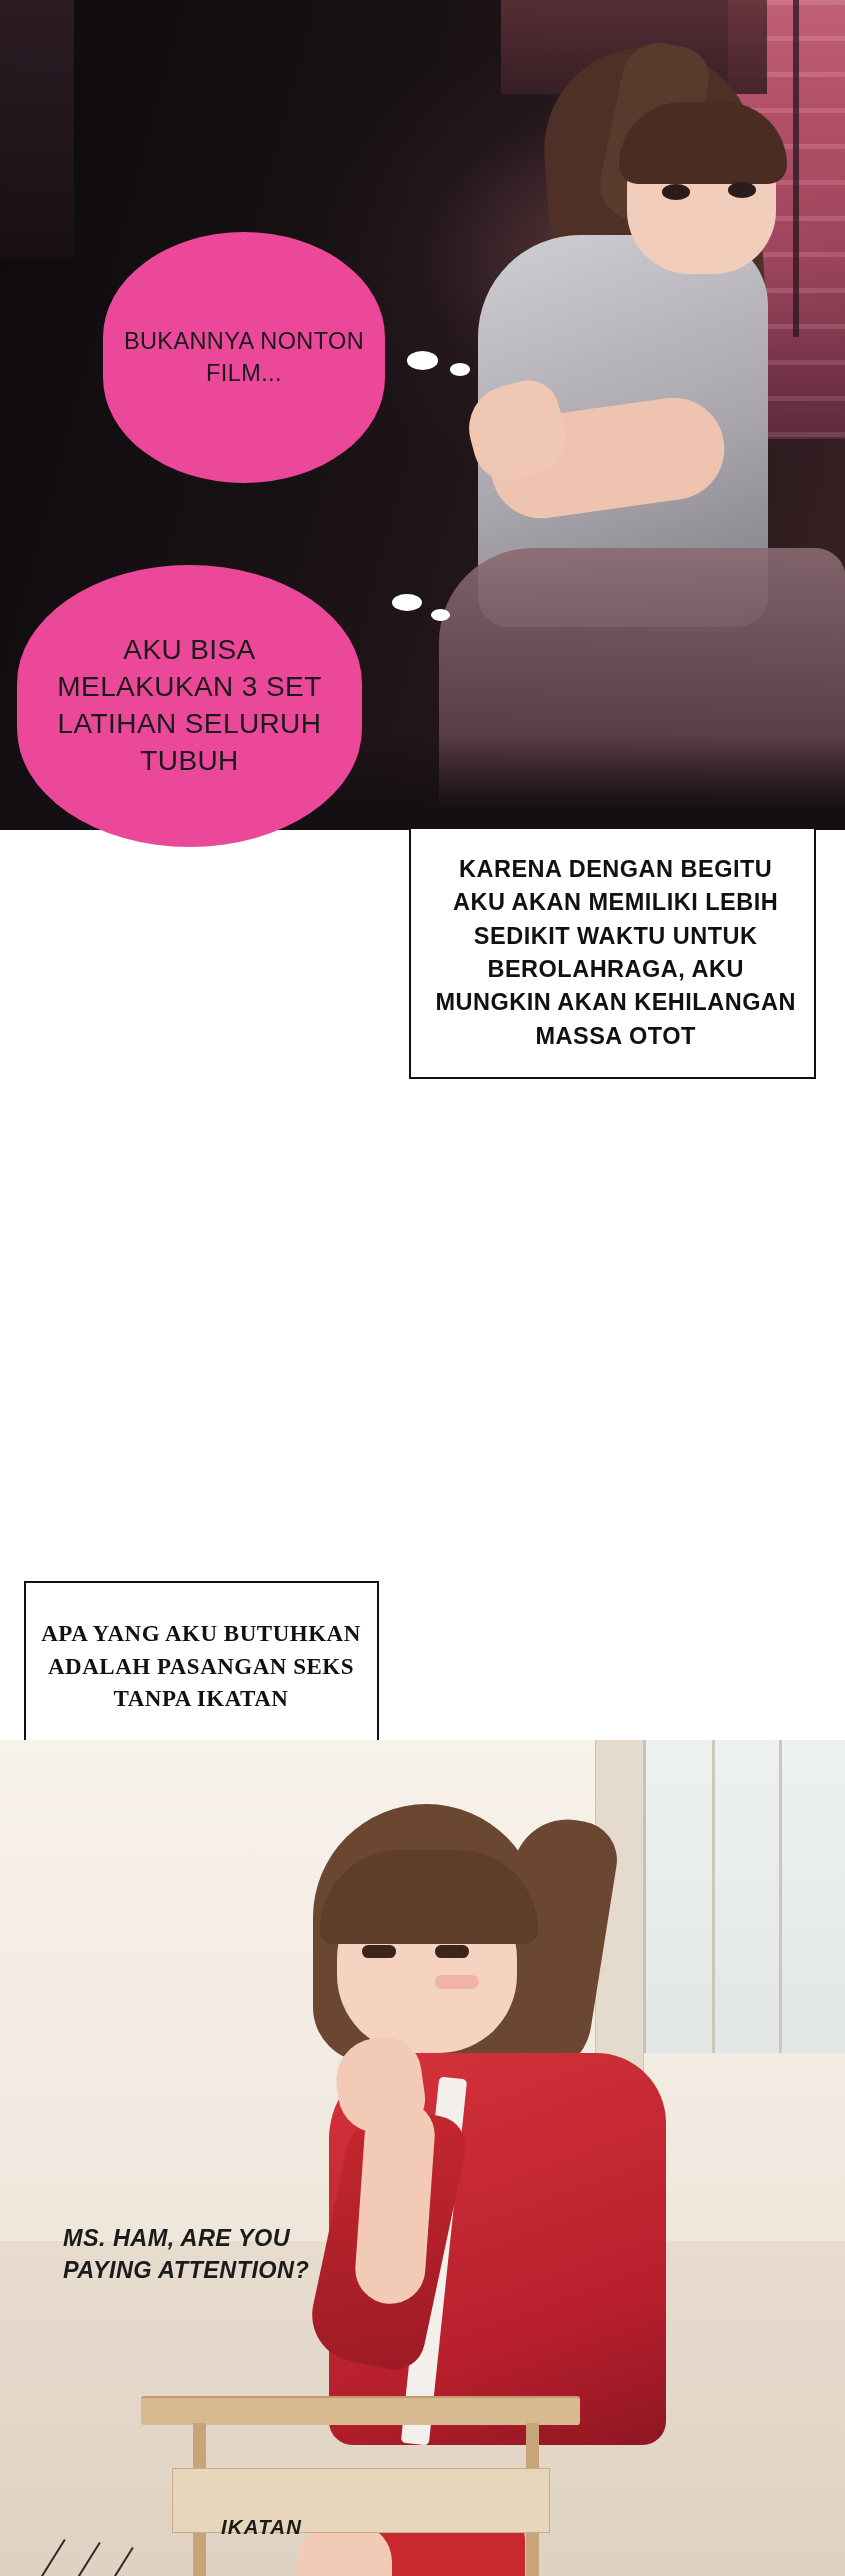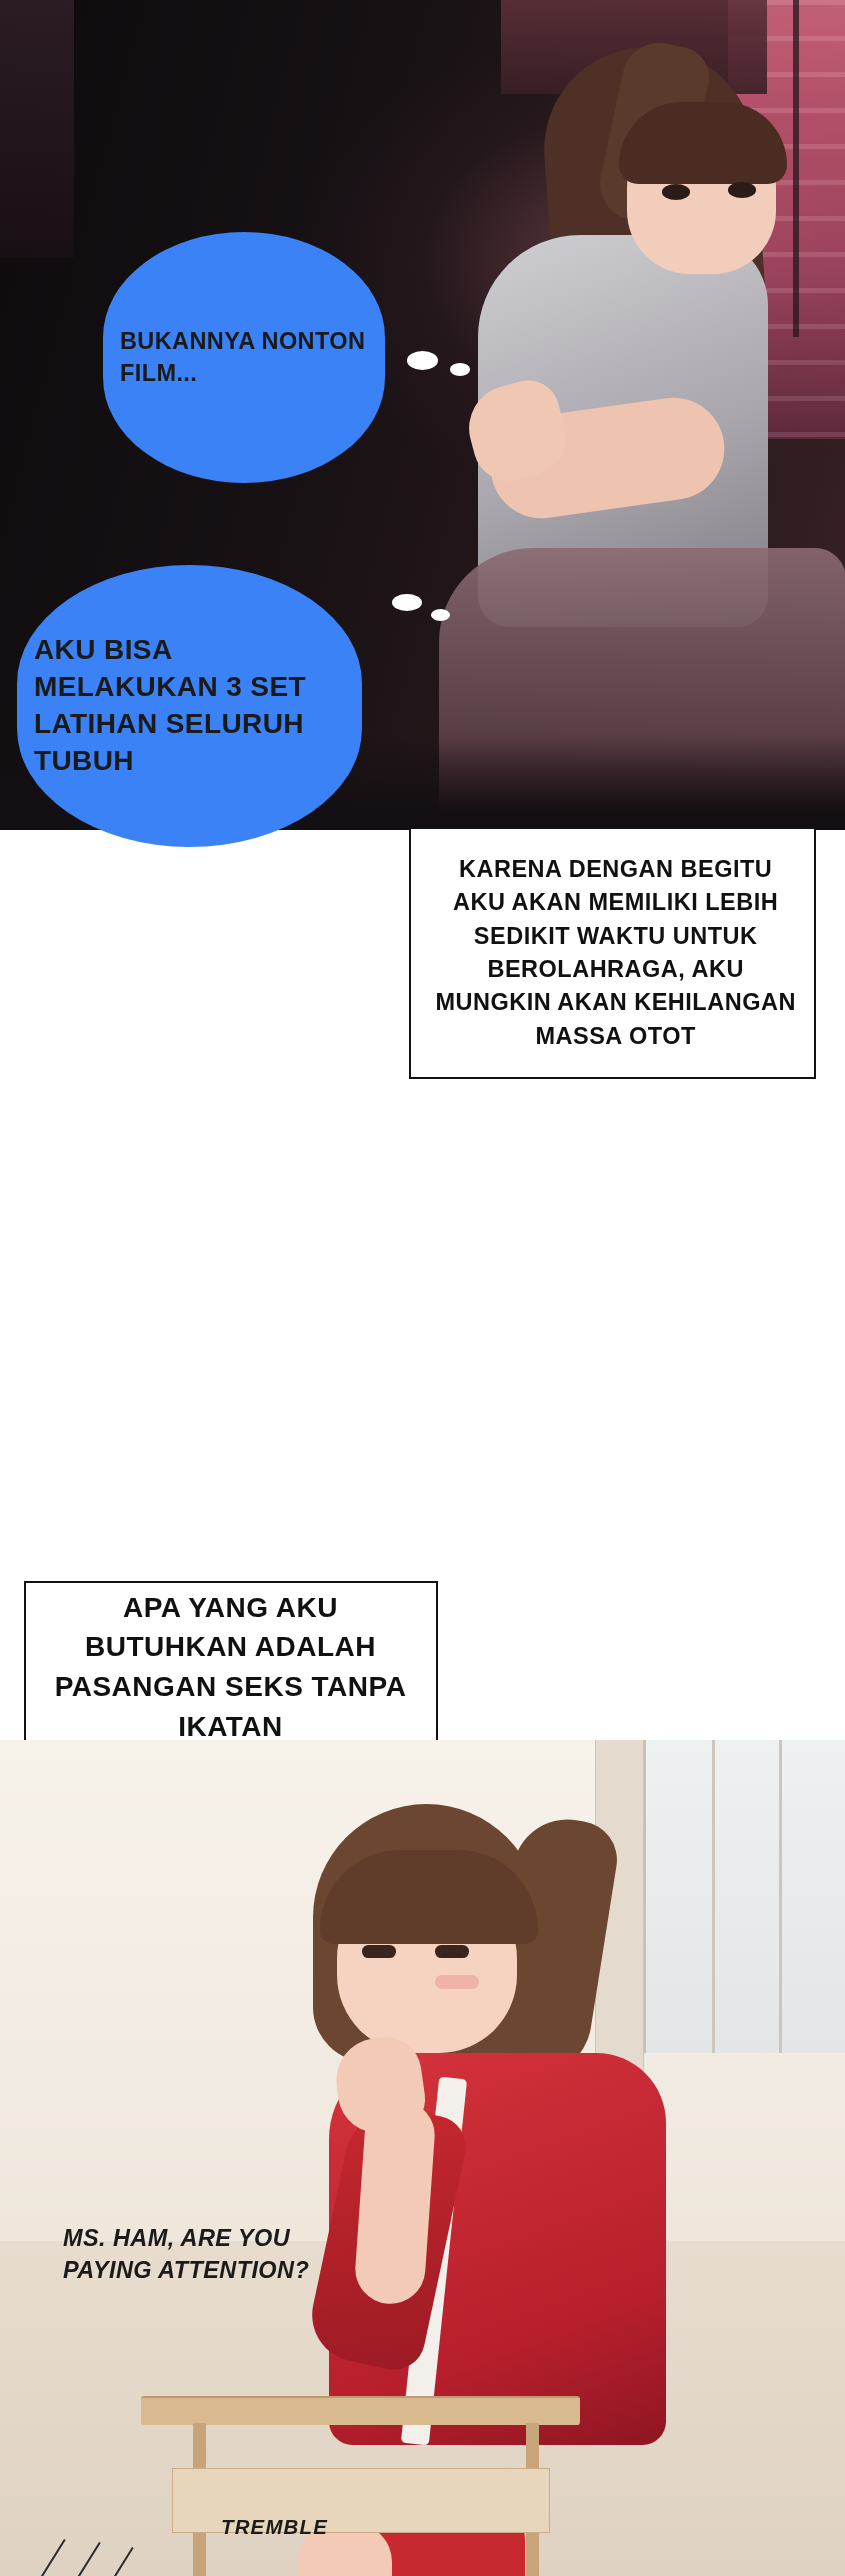--- a/index.html
+++ b/index.html
@@ -147,30 +147,30 @@
   }
   .dark-bottom-fade {
     position: absolute;
     left: 0; bottom: 0; width: 100%; height: 94px;
     background: linear-gradient(180deg, rgba(20,15,18,0) 0%, #140f12 80%);
   }
 
   
   .bubble {
     position: absolute;
-    background: #3b82f6;
+    background: #ec4899;
     border-radius: 50% / 42%;
     display: flex;
     align-items: center;
     justify-content: center;
-    text-align: left;
+    text-align: center;
     color: #1a1a1a;
     letter-spacing: 0.4px;
     line-height: 1.32;
-    font-weight: 700;
+    font-weight: 400;
     padding: 7.8px 17px;
     box-sizing: border-box;
   }
   .bubble-1 {
     left: 103px;
     top: 232px;
     width: 282px;
     height: 251px;
     font-size: 23.5px;
   }
@@ -211,23 +211,24 @@
     left: 409px;
     top: 827px;
     width: 407px;
     height: 252px;
     font-size: 23.5px;
     padding-left: 22px;
   }
   .caption-2 {
     left: 23.5px;
     top: 1581px;
-    width: 414px;
+    width: 355px;
     height: 172px;
-    font-size: 28px;
+    font-size: 23px;
+    font-family: Liberation Serif, serif;
   }
 
   
   .panel-class {
     position: absolute;
     left: 0;
     top: 1740px;
     width: 846px;
     height: 836px;
     background: #f5efe6;
@@ -506,16 +507,16 @@
       <span class="sl1"></span>
       <span class="sl2"></span>
       <span class="sl3"></span>
 
     </div>
   </div>
 
   <div class="dialog-free dialog-teacher">MS. HAM, ARE YOU
 PAYING ATTENTION?</div>
 
-  <div class="sfx-tremble">TREMBLE</div>
+  <div class="sfx-tremble">IKATAN</div>
 
 </div>
 
 
 </body></html>

